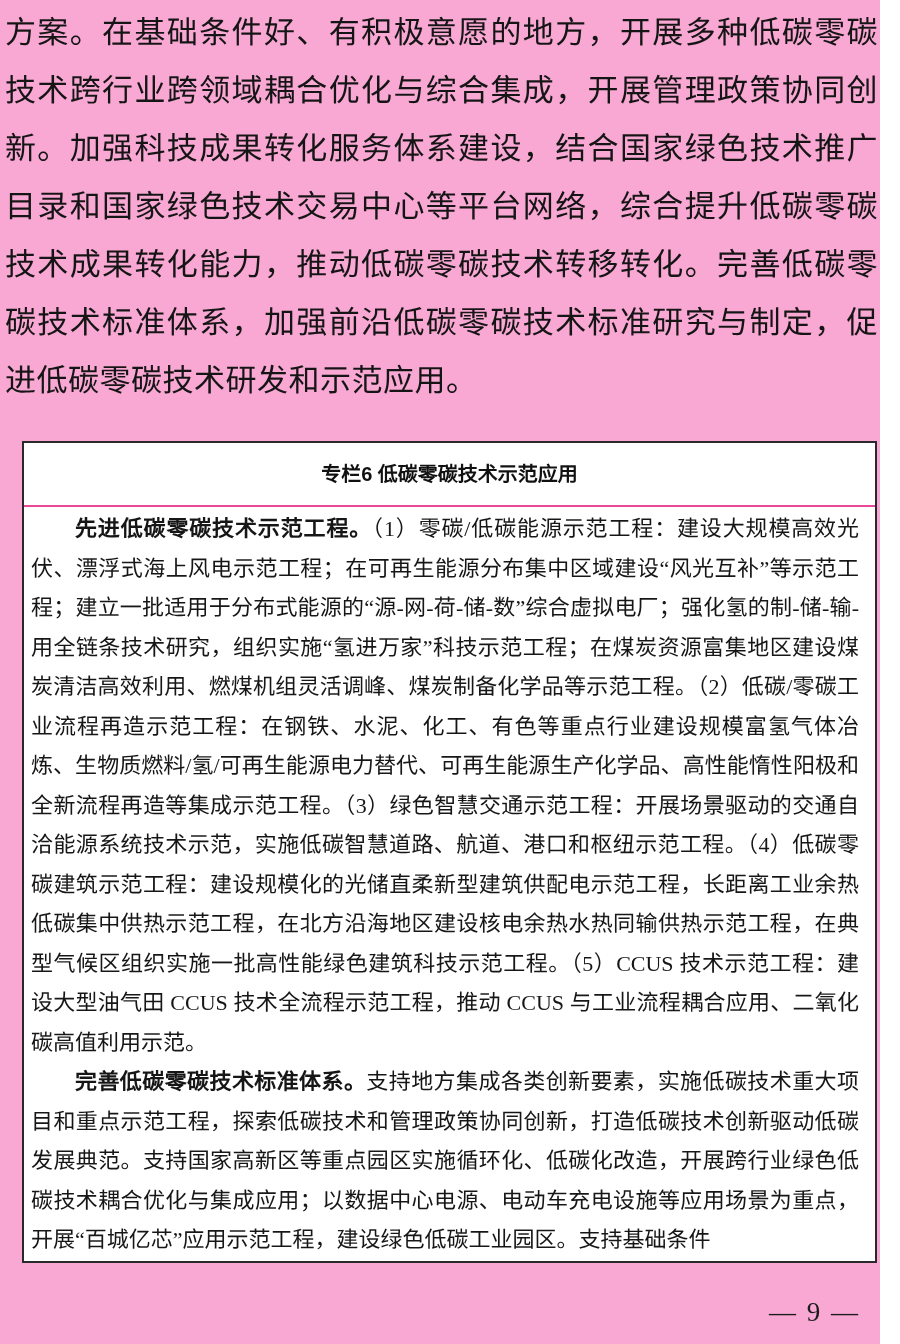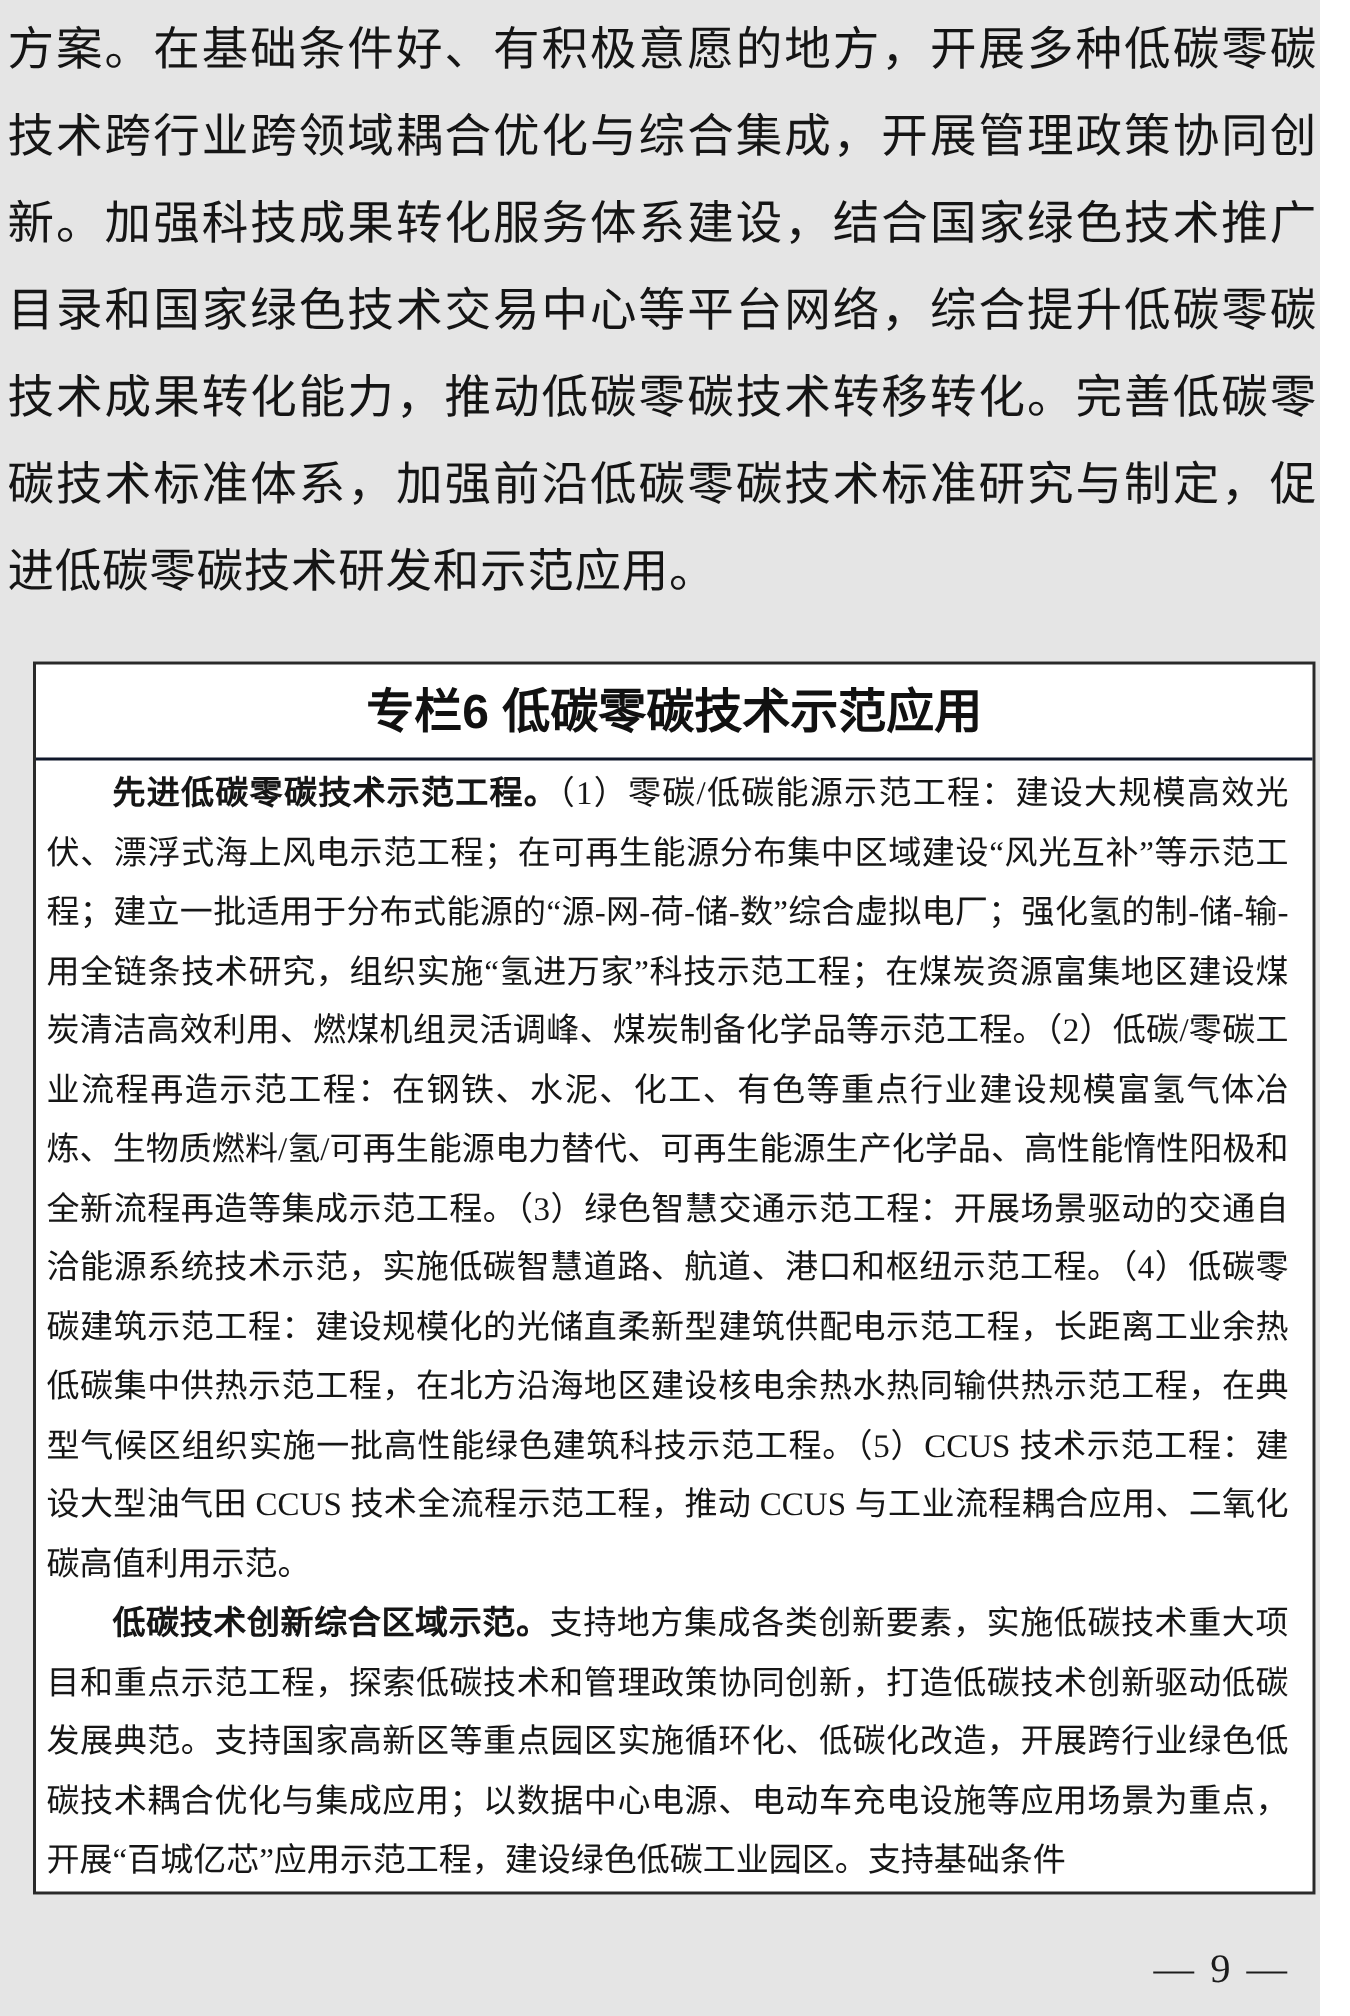--- a/index.html
+++ b/index.html
@@ -4,21 +4,21 @@
 <style>
   html, body {
     margin: 0;
     padding: 0;
     background: #ffffff;
   }
   .page {
     position: relative;
     width: 880px;
     height: 1344px;
-    background: #e5e5e5;
+    background: #f9a8d4;
     overflow: hidden;
     font-family: "Liberation Serif", serif;
     color: #1c1c1c;
   }
   
   .main-text {
     position: absolute;
     top: 4px;
     left: 5px;
     width: 873px;
@@ -36,25 +36,25 @@
     left: 22px;
     width: 855px;
     height: 822px;
     border: 2px solid #2a2a2a;
     box-sizing: border-box;
     background: #ffffff;
   }
   .box-title-row {
     height: 62px;
     line-height: 62px;
-    border-bottom: 2px solid #0f172a;
+    border-bottom: 2px solid #ec4899;
     text-align: center;
     font-family: "Liberation Sans", sans-serif;
     font-weight: bold;
-    font-size: 32px;
+    font-size: 20px;
     color: #111111;
   }
   .box-body {
     padding: 2px 16px 6px 7px;
     font-size: 22px;
     line-height: 39.5px;
     text-align: justify;
     text-justify: inter-character;
     color: #161616;
     overflow: hidden;
@@ -83,19 +83,19 @@
 <body>
 
 <div class="page">
 
   <div class="main-text">方案。在基础条件好、有积极意愿的地方，开展多种低碳零碳技术跨行业跨领域耦合优化与综合集成，开展管理政策协同创新。加强科技成果转化服务体系建设，结合国家绿色技术推广目录和国家绿色技术交易中心等平台网络，综合提升低碳零碳技术成果转化能力，推动低碳零碳技术转移转化。完善低碳零碳技术标准体系，加强前沿低碳零碳技术标准研究与制定，促进低碳零碳技术研发和示范应用。</div>
 
   <div class="column-box">
     <div class="box-title-row">专栏6 低碳零碳技术示范应用</div>
     <div class="box-body">
       <p><span class="lead">先进低碳零碳技术示范工程。</span><span>（1）零碳/低碳能源示范工程：建设大规模高效光伏、漂浮式海上风电示范工程；在可再生能源分布集中区域建设“风光互补”等示范工程；建立一批适用于分布式能源的“源-网-荷-储-数”综合虚拟电厂；强化氢的制-储-输-用全链条技术研究，组织实施“氢进万家”科技示范工程；在煤炭资源富集地区建设煤炭清洁高效利用、燃煤机组灵活调峰、煤炭制备化学品等示范工程。（2）低碳/零碳工业流程再造示范工程：在钢铁、水泥、化工、有色等重点行业建设规模富氢气体冶炼、生物质燃料/氢/可再生能源电力替代、可再生能源生产化学品、高性能惰性阳极和全新流程再造等集成示范工程。（3）绿色智慧交通示范工程：开展场景驱动的交通自洽能源系统技术示范，实施低碳智慧道路、航道、港口和枢纽示范工程。（4）低碳零碳建筑示范工程：建设规模化的光储直柔新型建筑供配电示范工程，长距离工业余热低碳集中供热示范工程，在北方沿海地区建设核电余热水热同输供热示范工程，在典型气候区组织实施一批高性能绿色建筑科技示范工程。（5）CCUS 技术示范工程：建设大型油气田 CCUS 技术全流程示范工程，推动 CCUS 与工业流程耦合应用、二氧化碳高值利用示范。</span></p>
-      <p><span class="lead">低碳技术创新综合区域示范。</span><span>支持地方集成各类创新要素，实施低碳技术重大项目和重点示范工程，探索低碳技术和管理政策协同创新，打造低碳技术创新驱动低碳发展典范。支持国家高新区等重点园区实施循环化、低碳化改造，开展跨行业绿色低碳技术耦合优化与集成应用；以数据中心电源、电动车充电设施等应用场景为重点，开展“百城亿芯”应用示范工程，建设绿色低碳工业园区。支持基础条件</span></p>
+      <p><span class="lead">完善低碳零碳技术标准体系。</span><span>支持地方集成各类创新要素，实施低碳技术重大项目和重点示范工程，探索低碳技术和管理政策协同创新，打造低碳技术创新驱动低碳发展典范。支持国家高新区等重点园区实施循环化、低碳化改造，开展跨行业绿色低碳技术耦合优化与集成应用；以数据中心电源、电动车充电设施等应用场景为重点，开展“百城亿芯”应用示范工程，建设绿色低碳工业园区。支持基础条件</span></p>
     </div>
   </div>
 
   <div class="page-number">— 9 —</div>
 
 </div>
 
 </body></html>

